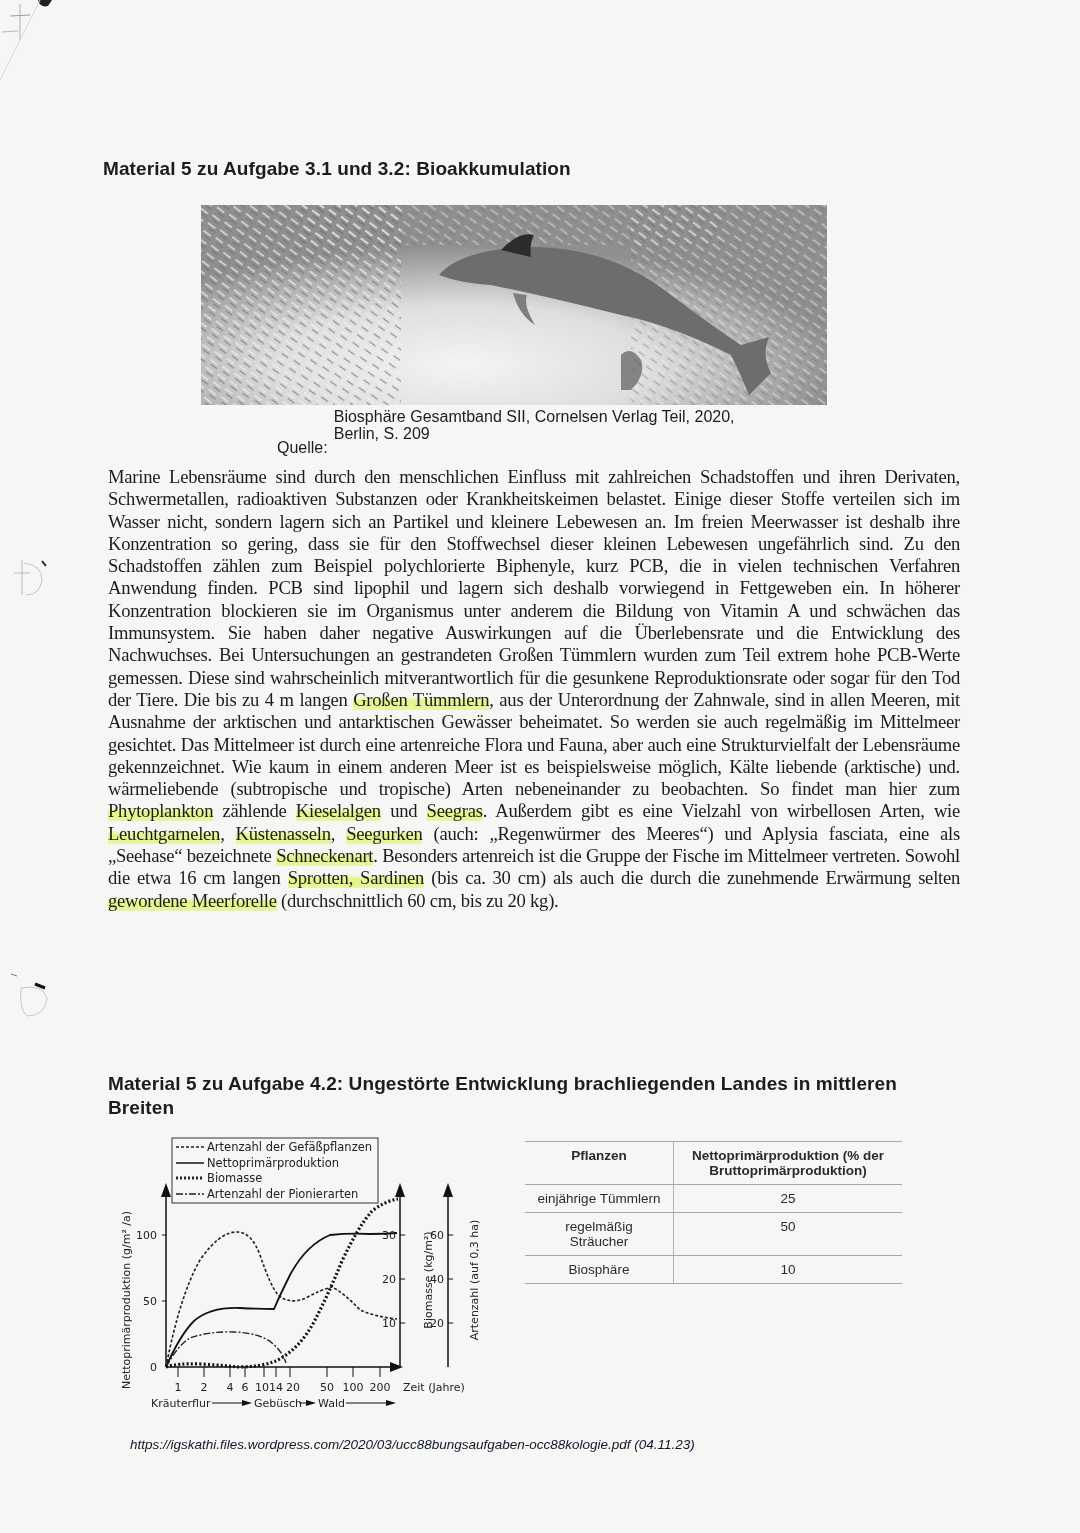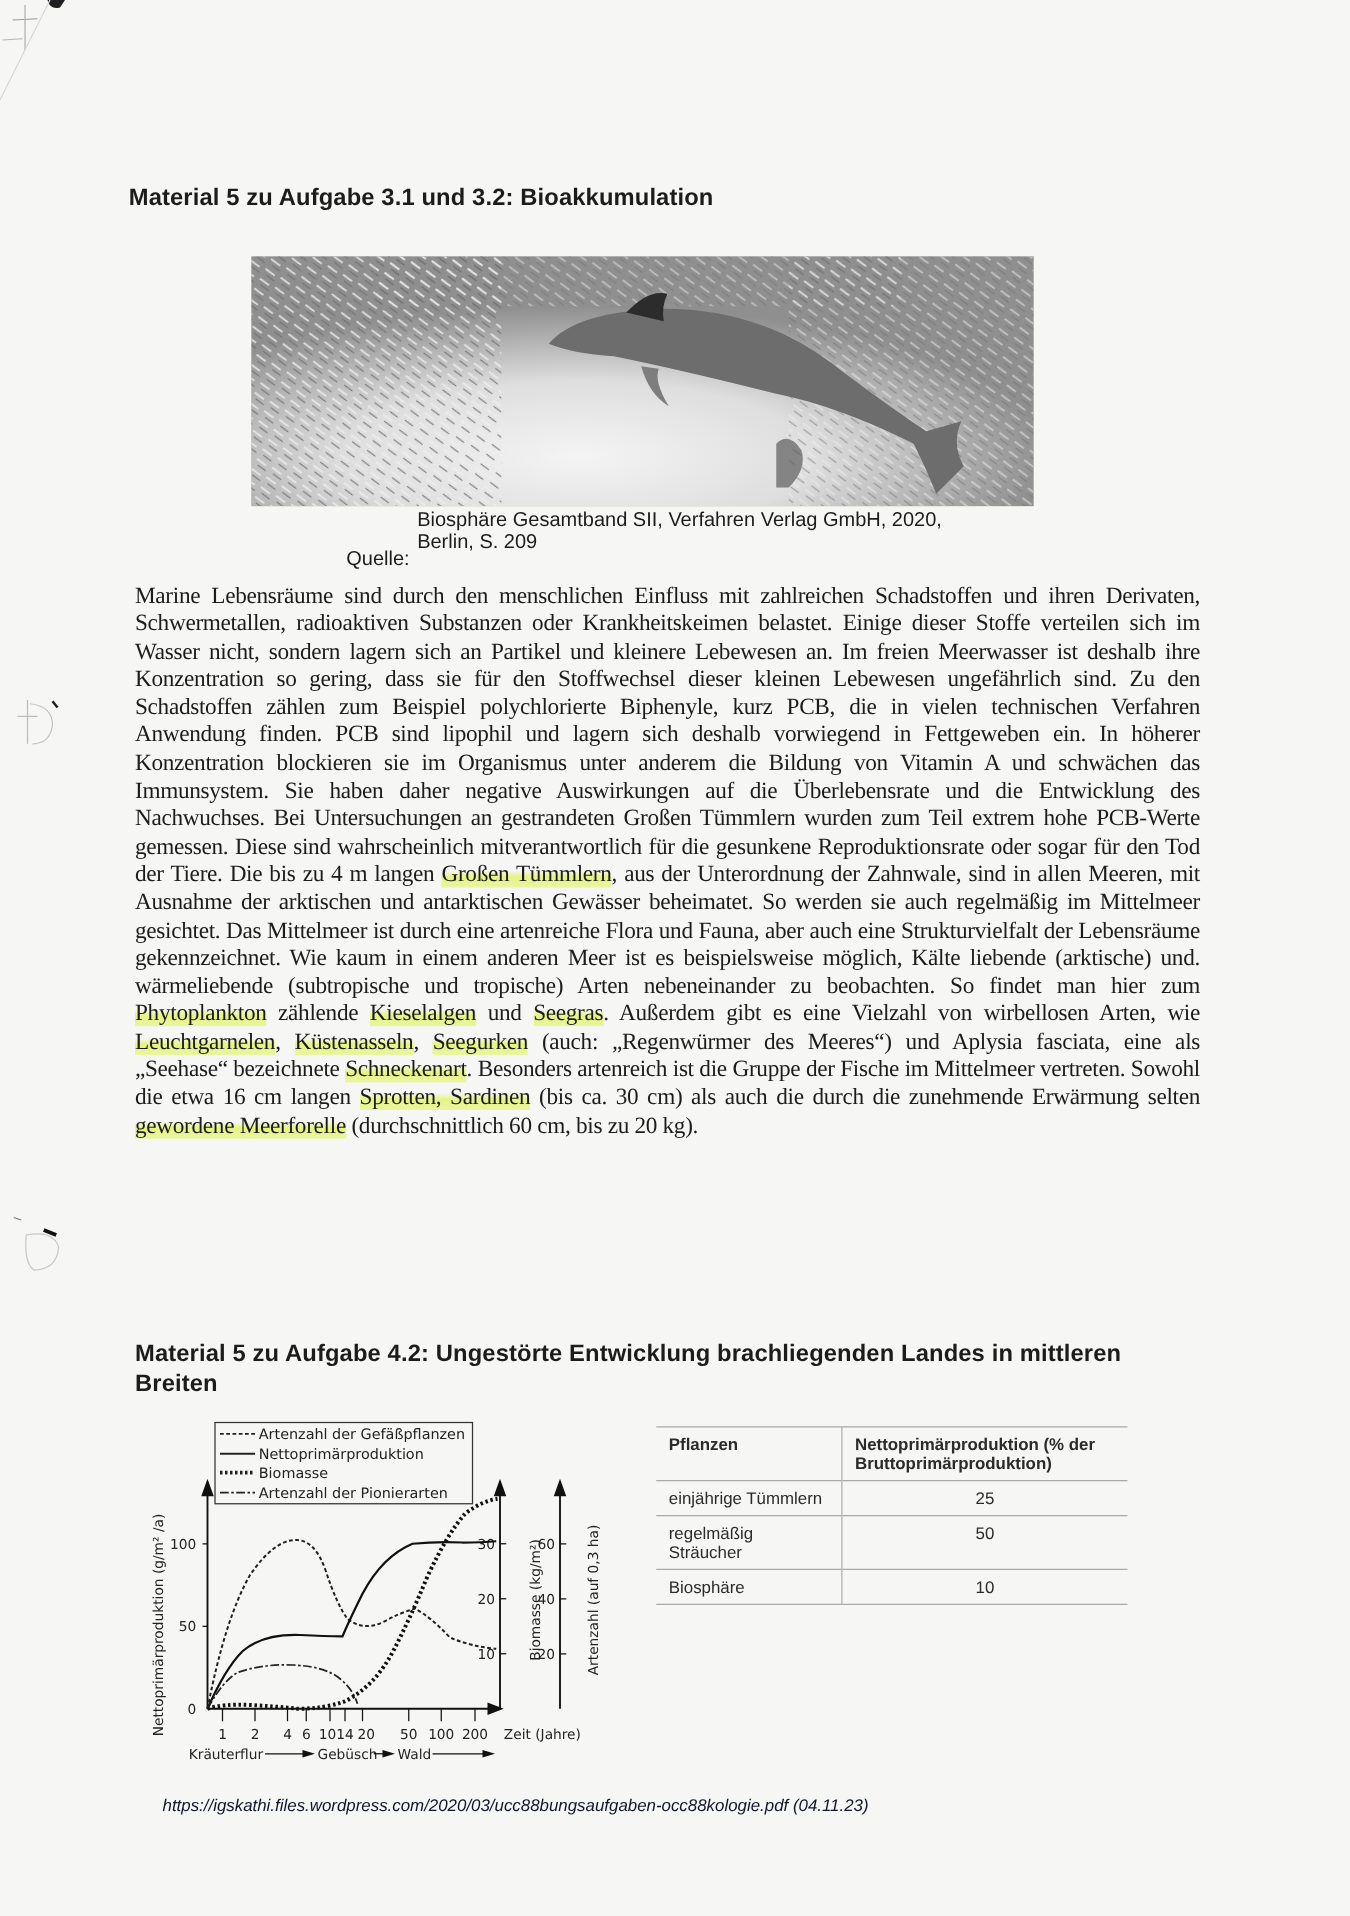--- a/index.html
+++ b/index.html
@@ -1,29 +1,29 @@
 <!DOCTYPE html>
 <html><head>
 <meta charset="utf-8">
 <style>
   html, body { margin:0; padding:0; }
   body { width:1080px; height:1533px; background:#f6f6f5; position:relative; overflow:hidden; font-family:"Liberation Sans", sans-serif; color:#1c1c1c; }
   .abs { position:absolute; }
   .heading { font-weight:bold; font-size:19px; letter-spacing:0.1px; }
-  #m5-title { left:103px; top:148px; }
+  #m5-title { left:103px; top:158px; }
   #photo { left:201px; top:205px; width:626px; height:200px; overflow:hidden; background:#bdbdbd; }
   #caption { left:277px; top:408px; font-size:16px; line-height:17px; }
   #caption .src-label { display:inline-block; vertical-align:top;margin-top:31px; }
   #caption .src-text { display:inline-block; vertical-align:top; margin-left:6px; }
   #bodytext { left:108px; top:466px; width:852px; font-size:18.6px; line-height:22.3px; text-align:justify; font-family:Liberation Serif, serif; font-stretch:condensed; letter-spacing:-0.25px; }
   .hl { background:linear-gradient(180deg, rgba(230,245,120,0) 35%, rgba(226,244,110,0.85) 60%, rgba(226,244,110,0.6) 100%); }
   #m6-title { left:108px; top:1072px; width:850px; line-height:24px; }
   #chart { left:110px; top:1135px; width:380px; height:285px; }
   #table { left:525px; top:1141px; width:377px; font-size:13.5px; color:#2b2b2b; border-collapse:collapse; }
-  #table th, #table td { text-align:left; vertical-align:top; padding:6px 10px; border-top:1px solid #a9a9a9; }
+  #table th, #table td { text-align:center; vertical-align:top; padding:6px 10px; border-top:1px solid #a9a9a9; }
   #table th { font-weight:bold; font-size:13.5px; }
   #table td.val { text-align:center; }
   #table tr:last-child td { border-bottom:1px solid #a9a9a9; }
   #table .col1 { width:128px; border-right:1px solid #b0b0b0; }
   #footer { left:130px; top:1437px; font-size:13.5px; font-style:italic; color:#0f172a; }
   .margin-mark { position:absolute; }
 </style>
 </head>
 <body>
 
@@ -66,21 +66,21 @@
     <rect x="430" y="0" width="196" height="200" fill="url(#fish)" opacity="0.55"></rect>
     <rect x="100" y="0" width="420" height="40" fill="url(#fish)" opacity="0.5"></rect>
     <path d="M238 70 Q260 44 330 42 Q410 42 470 90 Q510 120 540 140 L568 132 Q560 150 570 168 L548 190 Q540 170 530 150 Q470 120 420 110 Q340 90 290 80 Q258 78 238 70 Z" fill="#6d6d6d"></path>
     <path d="M300 45 Q318 26 333 30 Q328 40 330 52 Z" fill="#2c2c2c"></path>
     <path d="M312 88 Q318 110 334 120 Q322 100 326 90 Z" fill="#7e7e7e"></path>
     <path d="M420 150 Q430 140 440 155 Q445 170 430 185 L420 185 Z" fill="#5d5d5d" opacity="0.7"></path>
   </svg>
 </div>
 
 <div class="abs" id="caption">
-  <span class="src-label">Quelle:</span><span class="src-text"><span>Biosphäre Gesamtband SII, Verfahren Verlag GmbH, 2020,</span><br><span>Berlin,  S. 209</span></span>
+  <span class="src-label">Quelle:</span><span class="src-text"><span>Biosphäre Gesamtband SII, Cornelsen Verlag Teil, 2020,</span><br><span>Berlin,  S. 209</span></span>
 </div>
 
 <div class="abs" id="bodytext"><span>Marine Lebensräume sind durch den menschlichen Einfluss mit zahlreichen Schadstoffen und ihren Derivaten, Schwermetallen, radioaktiven Substanzen oder Krankheitskeimen belastet. Einige dieser Stoffe verteilen sich im Wasser nicht, sondern lagern sich an Partikel und kleinere Lebewesen an. Im freien Meerwasser ist deshalb ihre Konzentration so gering, dass sie für den Stoffwechsel dieser  kleinen Lebewesen ungefährlich sind. Zu den Schadstoffen zählen zum Beispiel polychlorierte Biphenyle, kurz PCB, die in vielen technischen Verfahren Anwendung finden. PCB sind lipophil und lagern sich deshalb vorwiegend in Fettgeweben ein. In höherer Konzentration blockieren sie im Organismus unter anderem die Bildung von Vitamin A und schwächen das Immunsystem. Sie haben daher negative Auswirkungen auf die Überlebensrate und die Entwicklung des Nachwuchses. Bei Untersuchungen an gestrandeten Großen Tümmlern wurden zum Teil extrem hohe PCB-Werte   gemessen. Diese sind wahrscheinlich mitverantwortlich für die gesunkene Reproduktionsrate oder sogar für den Tod der Tiere. Die bis zu 4 m langen </span><span class="hl">Großen Tümmlern</span><span>, aus der Unterordnung der Zahnwale, sind in allen Meeren, mit Ausnahme der arktischen und antarktischen Gewässer beheimatet. So werden sie auch regelmäßig im Mittelmeer gesichtet. Das Mittelmeer ist durch eine artenreiche Flora und Fauna, aber auch eine Strukturvielfalt der Lebensräume gekennzeichnet. Wie kaum in einem anderen Meer ist es beispielsweise möglich, Kälte liebende (arktische) und. wärmeliebende (subtropische und tropische) Arten nebeneinander zu beobachten. So findet man hier zum </span><span class="hl">Phytoplankton</span><span> zählende </span><span class="hl">Kieselalgen</span><span> und </span><span class="hl">Seegras</span><span>. Außerdem gibt es eine Vielzahl von wirbellosen Arten, wie </span><span class="hl">Leuchtgarnelen</span><span>, </span><span class="hl">Küstenasseln</span><span>, </span><span class="hl">Seegurken</span><span> (auch: „Regenwürmer des Meeres“) und Aplysia fasciata, eine als „Seehase“ bezeichnete </span><span class="hl">Schneckenart</span><span>. Besonders artenreich ist die Gruppe der Fische im Mittelmeer vertreten. Sowohl die etwa 16 cm langen </span><span class="hl">Sprotten, Sardinen</span><span> (bis ca. 30 cm) als auch die durch die zunehmende Erwärmung selten </span><span class="hl">gewordene Meerforelle</span><span> (durchschnittlich 60 cm, bis zu 20 kg).</span></div>
 
 <div class="abs heading" id="m6-title">Material 5 zu Aufgabe 4.2: Ungestörte Entwicklung brachliegenden Landes in mittleren Breiten</div>
 
 <div class="abs" id="chart">
   <svg width="380" height="285" viewBox="0 0 380 285" font-family="'DejaVu Sans', sans-serif" fill="#222">
 
     <rect x="62" y="3" width="206" height="65" fill="#f6f6f5" stroke="#333" stroke-width="1"></rect>

